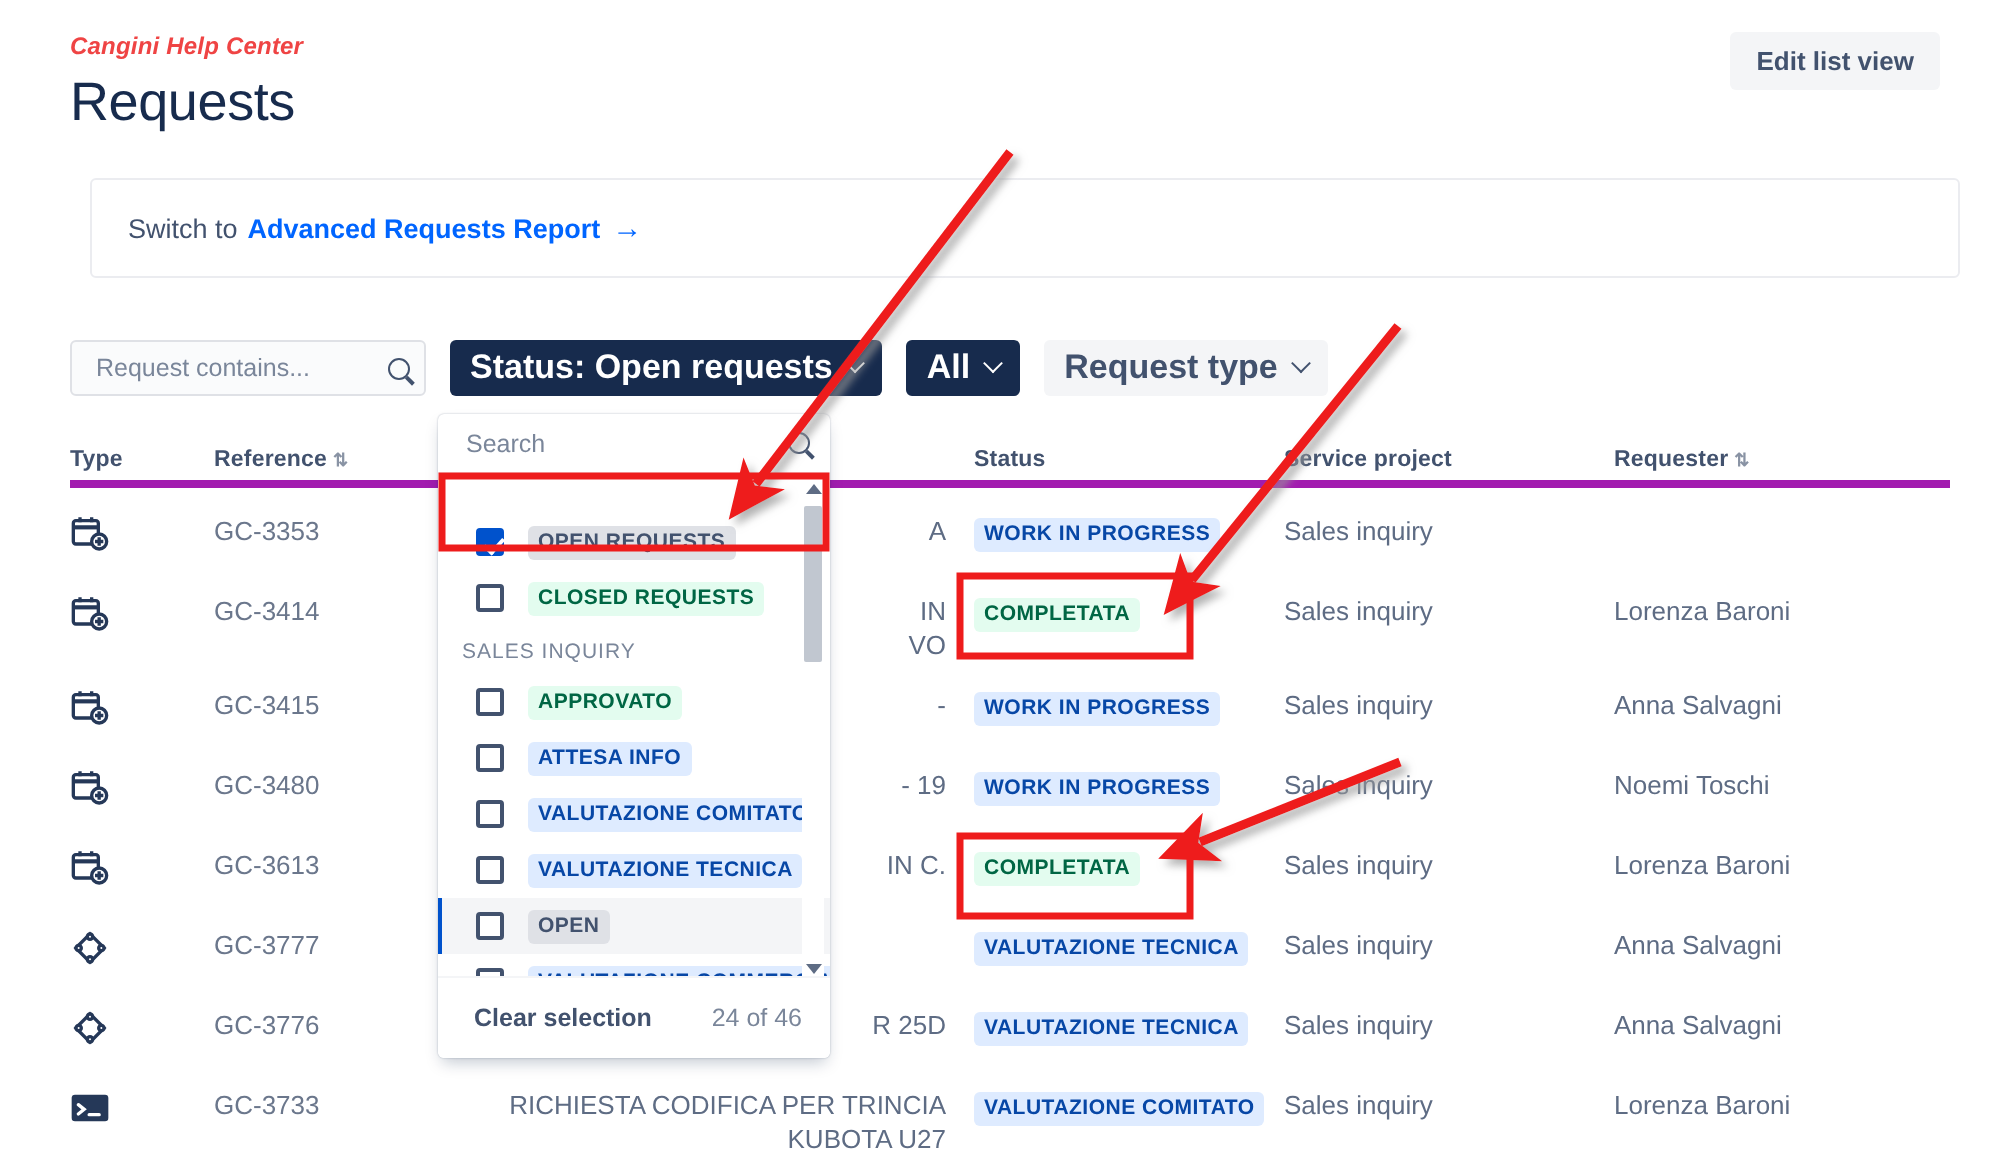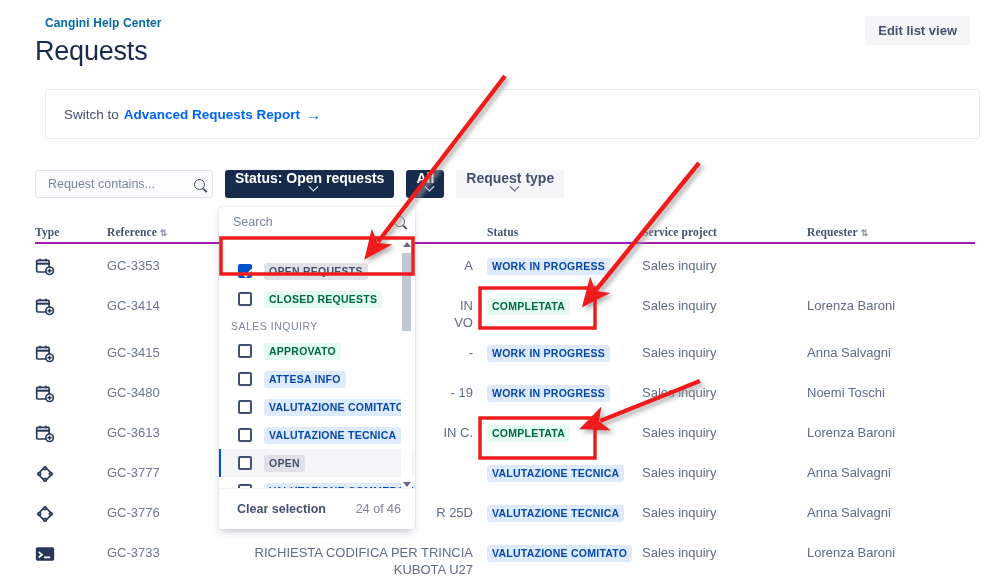--- a/index.html
+++ b/index.html
@@ -8,23 +8,24 @@
     width: 999px; height: 582px;
     overflow: hidden;
     background: #ffffff;
     font-family: "Liberation Sans", sans-serif;
     color: #42526e;
   }
   #root { position: relative; width: 999px; height: 582px; background:#fff; }
 
   
   .breadcrumb {
-    position: absolute; left: 45px; top: 16px;
-    font-size: 12px; color: #0369a1; font-weight: 600;
+    position: absolute; left: 35px; top: 16px;
+    font-size: 12px; color: #ef4444; font-weight: 600;
     letter-spacing: .1px;
+    font-style: italic;
   }
   .page-title {
     position: absolute; left: 35px; top: 36px;
     font-size: 27px; font-weight: 500; color: #172b4d;
     letter-spacing: -.2px;
   }
   .edit-list-view {
     position: absolute; right: 29px; top: 16px;
     background: #f4f5f7; border: none; border-radius: 3px;
     padding: 7px 13px; font-size: 13px; font-weight: 600;
@@ -58,34 +59,34 @@
     border: none; outline: none; background: transparent;
     font-size: 12.5px; color: #b91c1c; width: 148px;
     font-family: "Liberation Sans", sans-serif;
   }
   .search-box input::placeholder { color: #7a869a; }
   .mag { width: 11px; height: 11px; border: 1.6px solid #42526e; border-radius: 50%; position: relative; flex:none;}
   .mag::after { content:''; position:absolute; width:1.6px; height:5px; background:#42526e; right:-2px; bottom:-4px; transform: rotate(-45deg); }
 
   .pill {
     height: 28px; border-radius: 3px; display: flex; align-items: center;
-    padding: 0 10px; font-size: 14px; font-weight: bold; cursor: pointer;
-    margin-left: 12px; white-space: nowrap; flex-direction: column;
+    padding: 0 10px; font-size: 17px; font-weight: bold; cursor: pointer;
+    margin-left: 12px; white-space: nowrap;
   }
   .pill.dark { background: #172b4d; color: #ffffff; }
   .pill.light { background: #f4f5f7; color: #42526e; font-weight:600; }
   .chev { display:inline-block; margin-left: 8px; width:7px; height:7px;
           border-right: 1.8px solid currentColor; border-bottom: 1.8px solid currentColor;
           transform: rotate(45deg) translate(-2px,-2px); }
 
   
   .table { position: absolute; left: 35px; top: 222px; width: 940px; }
   .thead {
     display: flex; align-items: flex-end; height: 22px;
-    border-bottom: 2px solid #a21caf; padding-bottom: 4px; font-family: Liberation Serif, serif;
+    border-bottom: 4px solid #a21caf; padding-bottom: 4px;
   }
   .thead .th {
     font-size: 11.5px; color: #42526e; font-weight: 600; letter-spacing: .1px;
   }
   .sortic { display:inline-block; margin-left:3px; font-size:9px; color:#8993a4; }
 
   .c-type { width: 72px; }
   .c-ref  { width: 100px; }
   .c-sum  { width: 280px; }
   .c-status { width: 155px; }

